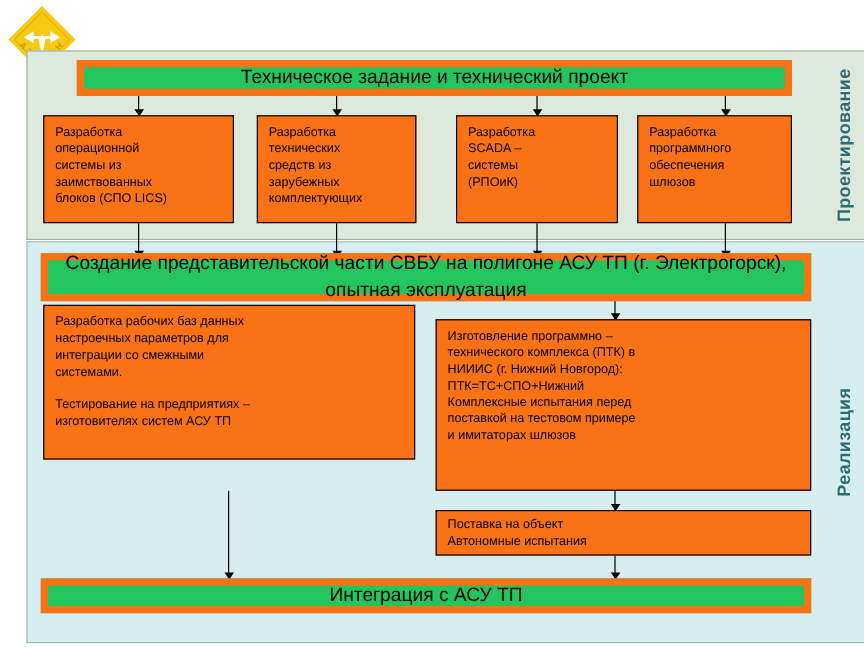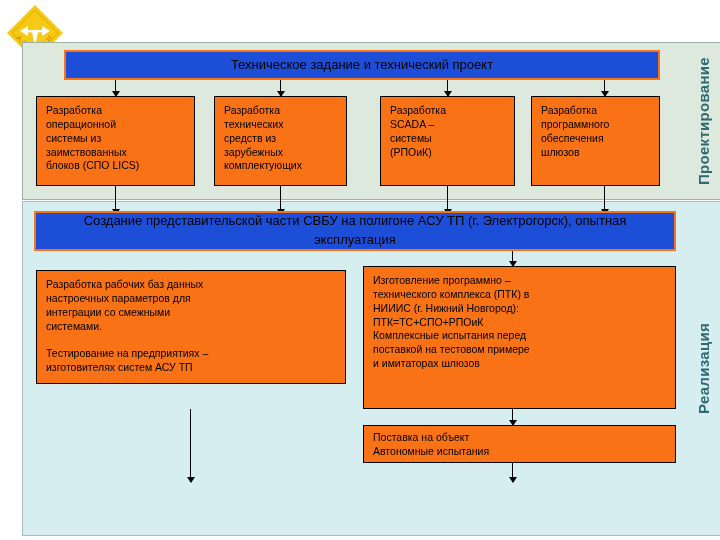--- a/index.html
+++ b/index.html
@@ -51,22 +51,22 @@
     position:absolute;box-sizing:border-box;
     background:#f97316;border:1px solid #000;
     font-size:10.5px;color:#000;line-height:1.32;
   }
   .box.pad{padding:7px 8px 5px 9px;}
   .box .ln{display:block;white-space:pre-wrap;}
 
   
   .banner{
     position:absolute;box-sizing:border-box;
-    background:#1d4ed8;border:2px solid #f97316;
-    font-size:13px;color:#000;line-height:1.45;
+    background:#22c55e;border:6px solid #f97316;
+    font-size:16px;color:#000;line-height:1.45;
     display:flex;align-items:center;justify-content:center;text-align:center;
   }
 
   
   .arrow{position:absolute;width:1px;background:#000;}
   .arrow:after{
     content:"";position:absolute;left:-3.5px;bottom:-1px;
     width:0;height:0;
     border-left:4px solid transparent;
     border-right:4px solid transparent;
@@ -147,47 +147,48 @@
     </div>
   </div>
 
   <div class="arrow" style="left:115px;top:186px;height:28px;"></div>
   <div class="arrow" style="left:280px;top:186px;height:28px;"></div>
   <div class="arrow" style="left:447px;top:186px;height:28px;"></div>
   <div class="arrow" style="left:604px;top:186px;height:28px;"></div>
 
   <div class="banner" style="left:34px;top:211px;width:642px;height:40px;padding:0 10px;">Создание представительской части СВБУ на полигоне АСУ ТП (г. Электрогорск), опытная эксплуатация</div>
 
-  <div class="box pad" style="left:36px;top:270px;width:310px;height:114px;">
+  <div class="box pad" style="left:36px;top:254px;width:310px;height:129px;">
     <span class="ln">Разработка рабочих баз данных
 настроечных параметров для
 интеграции со смежными
 системами.
 
 Тестирование на предприятиях –
 изготовителях систем АСУ ТП</span>
   </div>
 
   <div class="arrow" style="left:512px;top:251px;height:15px;"></div>
 
   <div class="box pad" style="left:363px;top:266px;width:313px;height:143px;">
     <span class="ln">Изготовление программно –
 технического комплекса (ПТК) в
 НИИИС (г. Нижний Новгород):
-ПТК=ТС+СПО+РПОиК
+ПТК=ТС+СПО+Нижний
 Комплексные испытания перед
 поставкой на тестовом примере
 и имитаторах шлюзов</span>
   </div>
 
   <div class="arrow" style="left:512px;top:409px;height:16px;"></div>
 
   <div class="box pad" style="left:363px;top:425px;width:313px;height:38px;padding-top:5px;">
     <span class="ln">Поставка на объект
 Автономные испытания</span>
   </div>
 
   <div class="arrow" style="left:512px;top:463px;height:19px;"></div>
 
   <div class="arrow" style="left:190px;top:409px;height:73px;"></div>
 
+  <div class="banner" style="left:34px;top:482px;width:642px;height:29px;">Интеграция с АСУ ТП</div>
 
 </div>
 
 </body></html>

